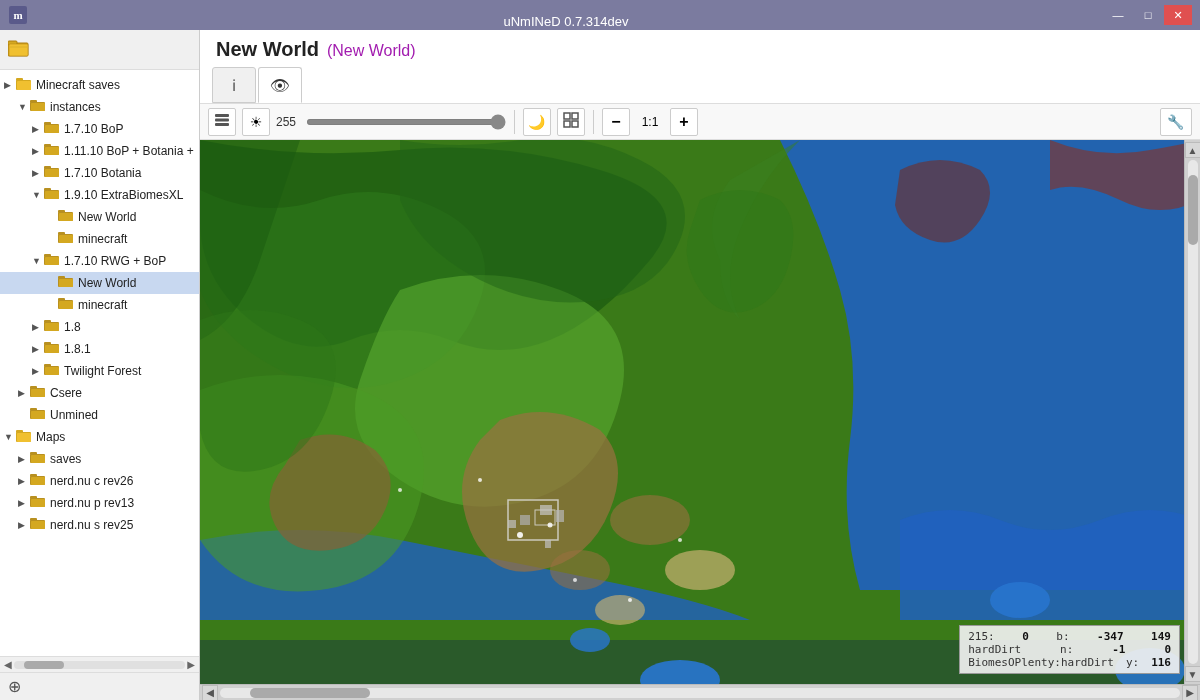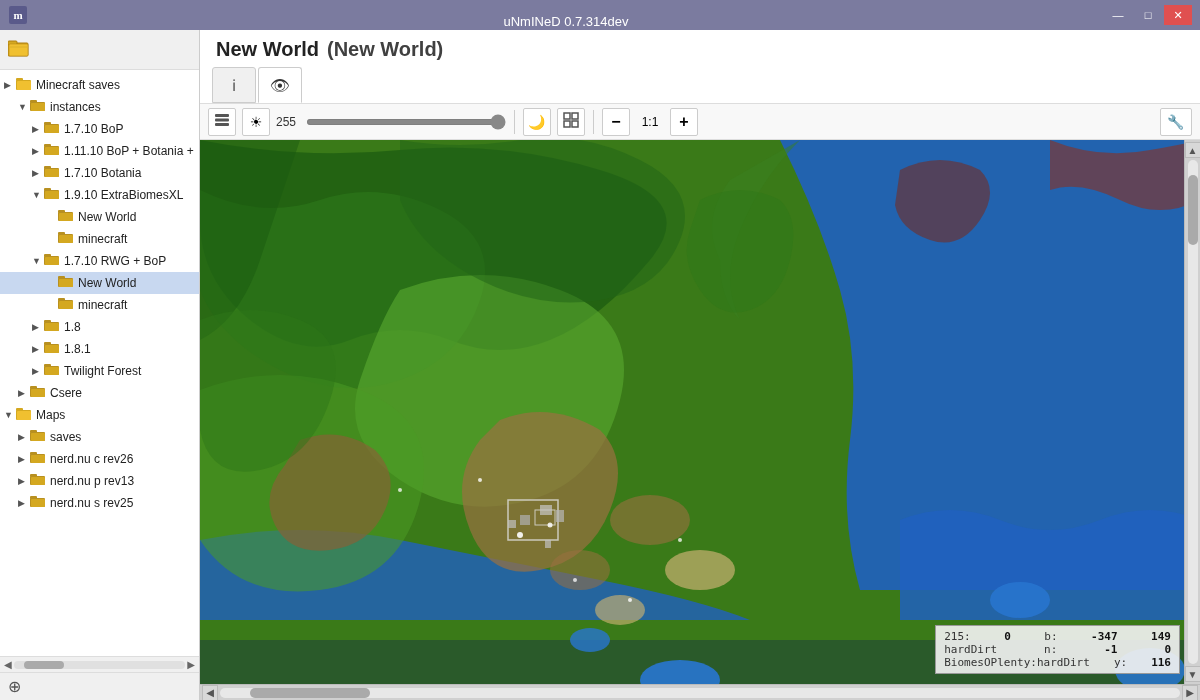--- a/index.html
+++ b/index.html
@@ -61,21 +61,21 @@
 
     
     #map-hscroll { height: 16px; background: #d0d0d0; border-top: 1px solid #bbb; display: flex; align-items: center; padding: 0 2px; }
     #map-vscroll { width: 16px; background: #d0d0d0; border-left: 1px solid #bbb; display: flex; flex-direction: column; align-items: center; padding: 2px 0; }
 
     
     #terrain { width: 100%; height: 100%; position: absolute; top: 0; left: 0; }
 
     
     #coords-overlay { position: absolute; bottom: 10px; right: 20px; background: rgba(240,240,240,0.92); border: 1px solid #999; padding: 4px 8px; font-size: 11px; font-family: monospace; min-width: 210px; }
-    .coords-row { display: flex; justify-content: space-between; gap: 24px; }
+    .coords-row { display: flex; justify-content: space-between; gap: 12px; }
     .coords-label { color: #333; }
     .coords-val { color: #111; font-weight: bold; }
 
     
     .scroll-arrow { width: 16px; height: 16px; display: flex; align-items: center; justify-content: center; cursor: pointer; font-size: 10px; color: #555; background: #d8d8d8; border: 1px solid #bbb; flex-shrink: 0; }
 
     
     #map-wrapper { flex: 1; display: flex; flex-direction: column; overflow: hidden; }
     #map-inner { flex: 1; display: flex; overflow: hidden; }
   </style>
@@ -257,20 +257,30 @@
           <span class="indent" style="width: 14px; display: inline-block;"></span>
           <span class="arrow">▶</span>
           <span class="folder"><svg width="16" height="13" viewBox="0 0 16 13">
               <rect x="0" y="3" width="15" height="9" rx="1" fill="#b89020"></rect>
               <rect x="0" y="1" width="7" height="3" rx="1" fill="#b89020"></rect>
               <rect x="1" y="4" width="14" height="8" rx="1" fill="#d4a820"></rect>
             </svg></span>
           <span class="label">Csere</span>
         </div>
         <div class="tree-item">
+          <span class="indent" style="width: 14px; display: inline-block;"></span>
+          <span class="arrow"></span>
+          <span class="folder"><svg width="16" height="13" viewBox="0 0 16 13">
+              <rect x="0" y="3" width="15" height="9" rx="1" fill="#b89020"></rect>
+              <rect x="0" y="1" width="7" height="3" rx="1" fill="#b89020"></rect>
+              <rect x="1" y="4" width="14" height="8" rx="1" fill="#d4a820"></rect>
+            </svg></span>
+          <span class="label">Unmined</span>
+        </div>
+        <div class="tree-item">
           <span class="indent" style="width: 0px; display: inline-block;"></span>
           <span class="arrow">▼</span>
           <span class="folder"><svg width="16" height="14" viewBox="0 0 16 14">
               <rect x="0" y="3" width="15" height="10" rx="1" fill="#d4a820"></rect>
               <rect x="0" y="1" width="7" height="3" rx="1" fill="#d4a820"></rect>
               <rect x="1" y="4" width="14" height="9" rx="1" fill="#f0c030"></rect>
             </svg></span>
           <span class="label">Maps</span>
         </div>
         <div class="tree-item">
@@ -328,21 +338,21 @@
     <div id="sidebar-add">
       <span style="font-size:16px;color:#555;margin-right:4px;">⊕</span>
     </div>
   </div>
 
   <div id="content">
 
     <div id="content-header">
       <div id="world-title">
         <span style="font-size:20px;font-weight:bold;">New World</span>
-        <span style="font-size:20px;color:#404040;font-weight:bold;">(New World)</span>
+        <span style="font-size:16px;color:#a21caf;font-weight:normal;">(New World)</span>
       </div>
     </div>
 
     <div id="tab-bar">
       <div class="tab" style="border:1px solid #ccc;background:#f0f0f0;">
         <span style="font-size:16px;color:#555;">ℹ</span>
       </div>
       <div class="tab active" style="border:1px solid #ccc;border-bottom:1px solid white;background:white;">
         <span style="font-size:16px;color:#333;">👁</span>
       </div>

